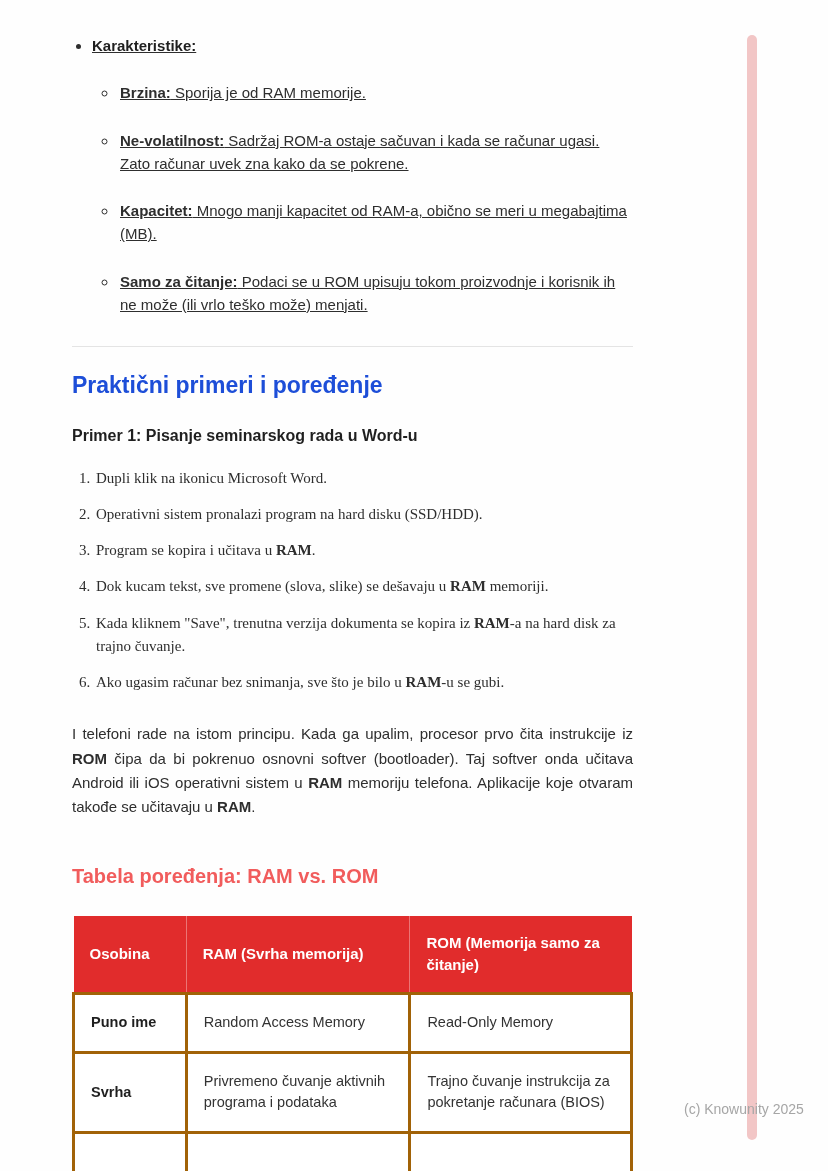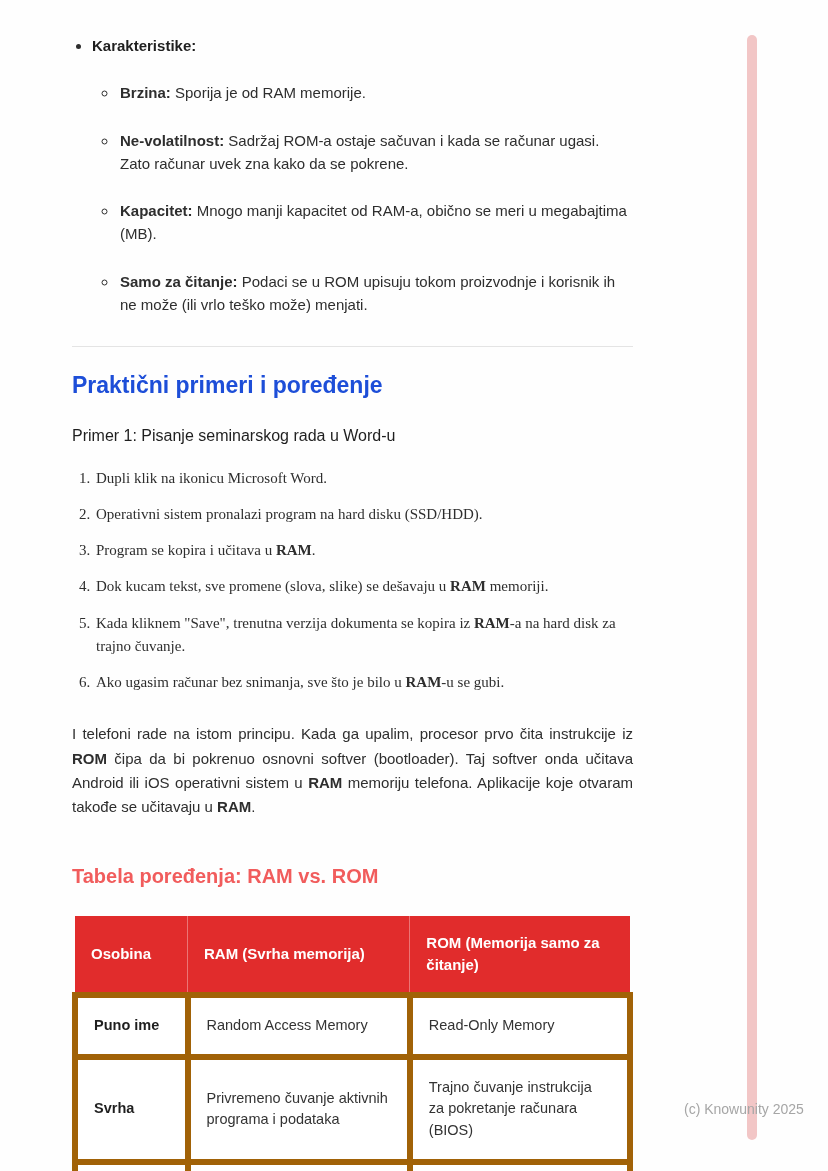--- a/index.html
+++ b/index.html
@@ -25,21 +25,21 @@
     font-size: 15px;
     line-height: 1.55;
   }
   .b { font-weight: 700; }
 
   
   ul.top-list {
     list-style: disc;
     padding-left: 20px;
   }
-  ul.top-list > li { margin-bottom: 0; }
+  ul.top-list > li { margin-bottom: 0; text-decoration: underline; }
   .top-title { font-weight: 700; color: #1f1f1f; }
   ul.sub-list {
     list-style: circle;
     padding-left: 26px;
     margin-top: 11px;
   }
   ul.sub-list > li {
     margin-bottom: 14px;
     padding-left: 2px;
     margin-top: 24px;
@@ -54,21 +54,21 @@
 
   h2.section-heading {
     font-size: 23px;
     font-weight: 700;
     color: #1d4ed8;
     margin: 0 0 24px 0;
     line-height: 1.25;
   }
   h3.sub-heading {
     font-size: 16px;
-    font-weight: 400;
+    font-weight: 700;
     color: #1f1f1f;
     margin: 0 0 18px 0;
   }
 
   ol.steps {
     padding-left: 22px;
     margin: 0 0 28px 0;
   }
   ol.steps > li {
     margin-bottom: 13px;
@@ -103,21 +103,21 @@
     color: #ffffff;
     font-weight: 700;
     text-align: left;
     vertical-align: middle;
     padding: 16px;
     font-size: 15px;
     line-height: 1.45;
   }
   table.compare th + th { border-left: 1px solid rgba(255,255,255,0.35); }
   table.compare td {
-    border: 6px solid #a16207;
+    border: 3px solid #a16207;
     padding: 17px 16px;
     vertical-align: middle;
     color: #333333;
     line-height: 1.5;
     background: #ffffff;
   }
   table.compare td.feature { font-weight: 700; color: #1f1f1f; }
   table.compare tr.partial td { height: 70px; }
 
   .edge-stripe {

